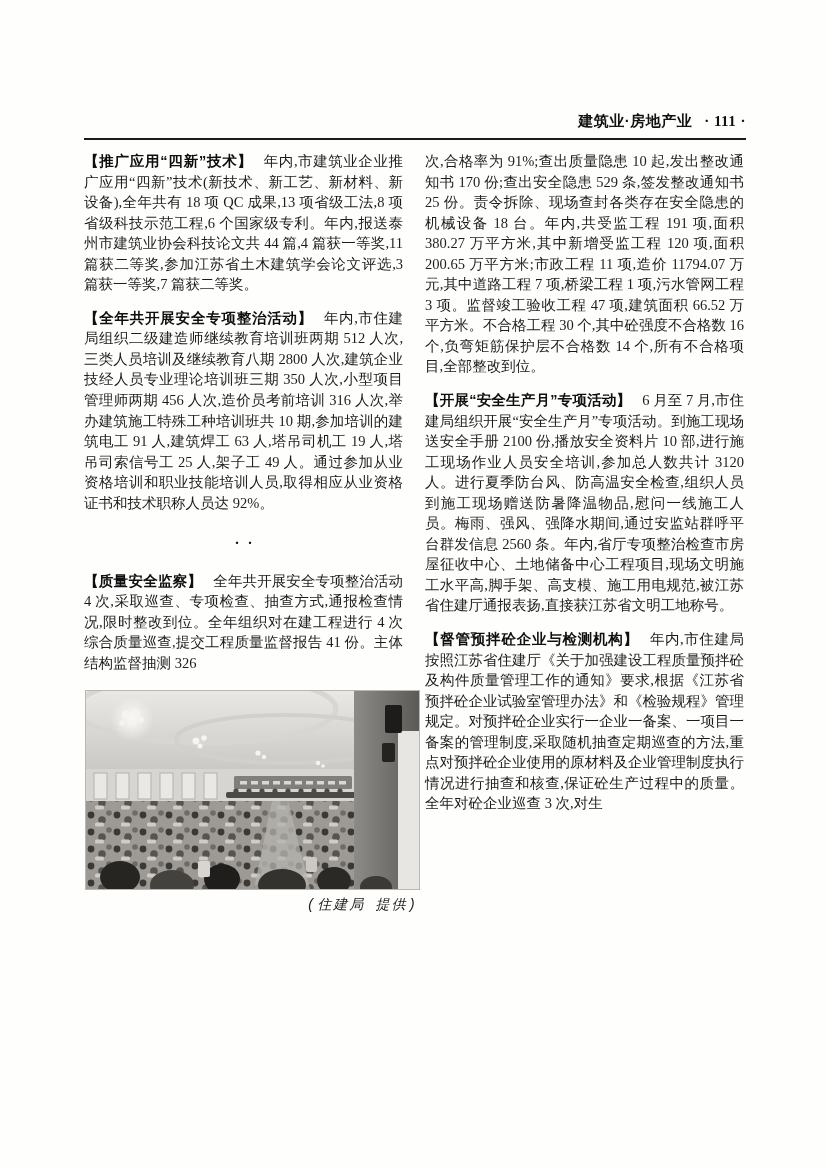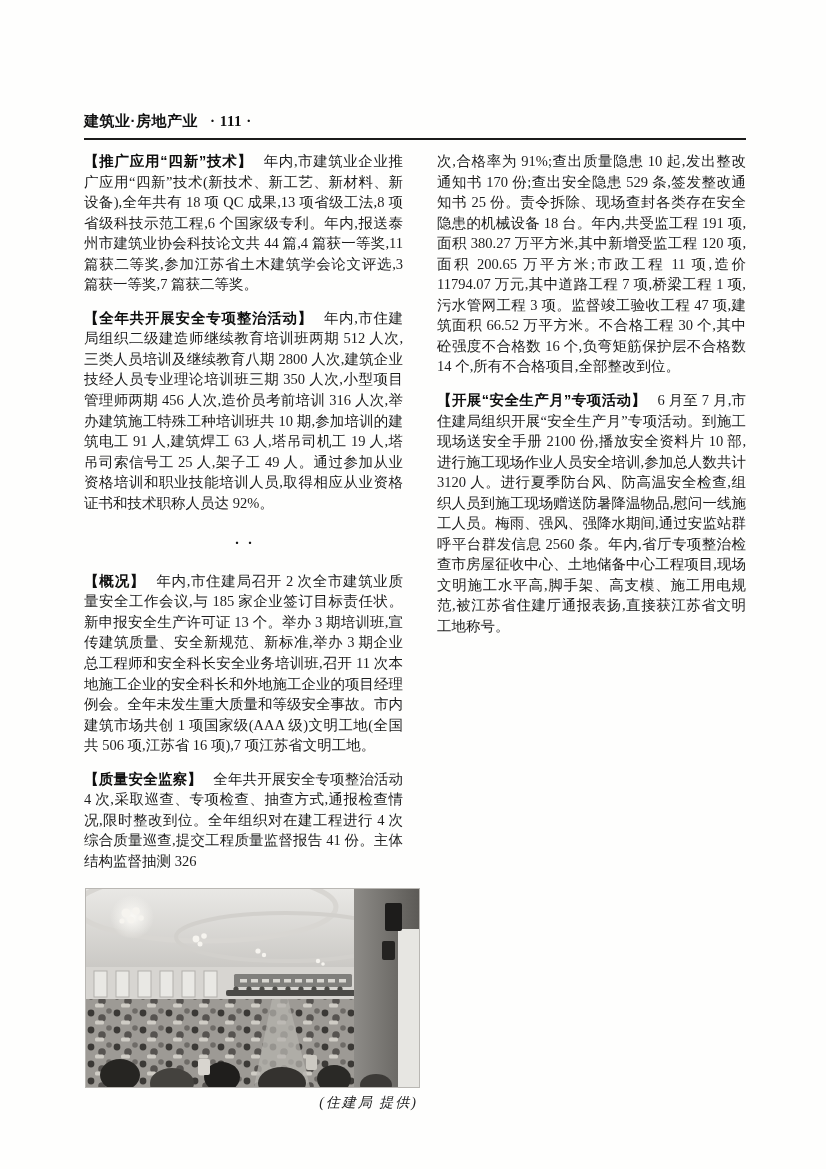--- a/index.html
+++ b/index.html
@@ -1,42 +1,42 @@
 <!DOCTYPE html>
 <html><head>
 <meta charset="utf-8">
 <style>
   html,body{margin:0;padding:0;background:#ffffff;}
   body{width:826px;height:1169px;overflow:hidden;
        font-family:"Liberation Serif","DejaVu Serif",serif;color:#1c1c1c;}
   .page{position:relative;width:826px;height:1169px;background:#fefefd;overflow:hidden;}
   .content{position:absolute;left:84px;top:112px;width:662px;}
 
-  .running-head{font-family:"Liberation Sans","DejaVu Sans",sans-serif;
+  .running-head{text-align:right;font-family:"Liberation Sans","DejaVu Sans",sans-serif;
        font-weight:700;font-size:15px;letter-spacing:.5px;color:#111;}
   .running-head .rh-page{margin-left:12px;font-family:"Liberation Serif","DejaVu Serif",serif;font-weight:700;}
   .head-rule{border:none;border-top:2.2px solid #1b1b1b;margin:7px 0 0 0;}
 
-  .columns{display:flex;gap:34px;margin-top:11px;}
+  .columns{display:flex;gap:22px;margin-top:11px;}
   .col{width:319px;font-size:14.5px;line-height:20.55px;text-align:justify;}
 
   p.para{margin:0 0 13px 0;}
   p.para:last-child{margin-bottom:0;}
   .h{font-family:"Liberation Sans","DejaVu Sans",sans-serif;font-weight:700;
      letter-spacing:.2px;margin-right:11px;color:#0f0f0f;}
 
   .section-title{display:flex;justify-content:center;align-items:center;
      margin:20px 0 17px 0;font-size:19.5px;font-weight:600;color:#121212;}
   .section-title .st-dot{font-size:15px;margin:0 4px;}
   .section-title .st-text{letter-spacing:13px;margin-left:13px;text-indent:0;}
 
   figure.photo{margin:16px 0 0 1px;width:333px;}
   figure.photo svg{display:block;border:1px solid #b9b7b3;}
   figcaption{margin-top:5px;text-align:right;font-size:14px;font-style:italic;
-     letter-spacing:2px;color:#222;}
+     letter-spacing:2px;color:#222;font-family:Liberation Mono, monospace;}
 </style>
 </head>
 <body>
 
 <div class="page">
   <div class="content">
 
     <div class="running-head">
       <span>建筑业·房地产业</span><span class="rh-page">· 111 ·</span>
     </div>
@@ -47,21 +47,20 @@
       <div class="col">
         <p class="para"><b class="h">【推广应用“四新”技术】</b><span>年内,市建筑业企业推广应用“四新”技术(新技术、新工艺、新材料、新设备),全年共有 18 项 QC 成果,13 项省级工法,8 项省级科技示范工程,6 个国家级专利。年内,报送泰州市建筑业协会科技论文共 44 篇,4 篇获一等奖,11 篇获二等奖,参加江苏省土木建筑学会论文评选,3 篇获一等奖,7 篇获二等奖。</span></p>
 
         <p class="para"><b class="h">【全年共开展安全专项整治活动】</b><span>年内,市住建局组织二级建造师继续教育培训班两期 512 人次,三类人员培训及继续教育八期 2800 人次,建筑企业技经人员专业理论培训班三期 350 人次,小型项目管理师两期 456 人次,造价员考前培训 316 人次,举办建筑施工特殊工种培训班共 10 期,参加培训的建筑电工 91 人,建筑焊工 63 人,塔吊司机工 19 人,塔吊司索信号工 25 人,架子工 49 人。通过参加从业资格培训和职业技能培训人员,取得相应从业资格证书和技术职称人员达 92%。</span></p>
 
         <div class="section-title">
           <span class="st-dot">·</span>
           <span class="st-dot">·</span>
         </div>
 
-        <p class="para"><b class="h">【概况】</b><span>年内,市住建局召开 2 次全市建筑业质量安全工作会议,与 185 家企业签订目标责任状。新申报安全生产许可证 13 个。举办 3 期培训班,宣传建筑质量、安全新规范、新标准,举办 3 期企业总工程师和安全科长安全业务培训班,召开 11 次本地施工企业的安全科长和外地施工企业的项目经理例会。全年未发生重大质量和等级安全事故。市内建筑市场共创 1 项国家级(AAA 级)文明工地(全国共 506 项,江苏省 16 项),7 项江苏省文明工地。</span></p>
 
         <p class="para"><b class="h">【质量安全监察】</b><span>全年共开展安全专项整治活动 4 次,采取巡查、专项检查、抽查方式,通报检查情况,限时整改到位。全年组织对在建工程进行 4 次综合质量巡查,提交工程质量监督报告 41 份。主体结构监督抽测 326</span></p>
 
         <figure class="photo">
           <svg width="333" height="198" viewBox="0 0 333 198" xmlns="http://www.w3.org/2000/svg">
             <defs>
               <linearGradient id="ceil" x1="0" y1="0" x2="0" y2="1">
                 <stop offset="0" stop-color="#e9e8e5"></stop>
                 <stop offset="1" stop-color="#c6c4c0"></stop>
               </linearGradient>
@@ -154,17 +153,18 @@
         </figure>
       </div>
 
       <div class="col">
         <p class="para"><span>次,合格率为 91%;查出质量隐患 10 起,发出整改通知书 170 份;查出安全隐患 529 条,签发整改通知书 25 份。责令拆除、现场查封各类存在安全隐患的机械设备 18 台。年内,共受监工程 191 项,面积 380.27 万平方米,其中新增受监工程 120 项,面积 200.65 万平方米;市政工程 11 项,造价 11794.07 万元,其中道路工程 7 项,桥梁工程 1 项,污水管网工程 3 项。监督竣工验收工程 47 项,建筑面积 66.52 万平方米。不合格工程 30 个,其中砼强度不合格数 16 个,负弯矩筋保护层不合格数 14 个,所有不合格项目,全部整改到位。</span></p>
 
 
 
         <p class="para"><b class="h">【开展“安全生产月”专项活动】</b><span>6 月至 7 月,市住建局组织开展“安全生产月”专项活动。到施工现场送安全手册 2100 份,播放安全资料片 10 部,进行施工现场作业人员安全培训,参加总人数共计 3120 人。进行夏季防台风、防高温安全检查,组织人员到施工现场赠送防暑降温物品,慰问一线施工人员。梅雨、强风、强降水期间,通过安监站群呼平台群发信息 2560 条。年内,省厅专项整治检查市房屋征收中心、土地储备中心工程项目,现场文明施工水平高,脚手架、高支模、施工用电规范,被江苏省住建厅通报表扬,直接获江苏省文明工地称号。</span></p>
 
+        <p class="para"><b class="h">【督管预拌砼企业与检测机构】</b><span>年内,市住建局按照江苏省住建厅《关于加强建设工程质量预拌砼及构件质量管理工作的通知》要求,根据《江苏省预拌砼企业试验室管理办法》和《检验规程》管理规定。对预拌砼企业实行一企业一备案、一项目一备案的管理制度,采取随机抽查定期巡查的方法,重点对预拌砼企业使用的原材料及企业管理制度执行情况进行抽查和核查,保证砼生产过程中的质量。全年对砼企业巡查 3 次,对生</span></p>
       </div>
 
     </div>
   </div>
 </div>
 
 </body></html>

